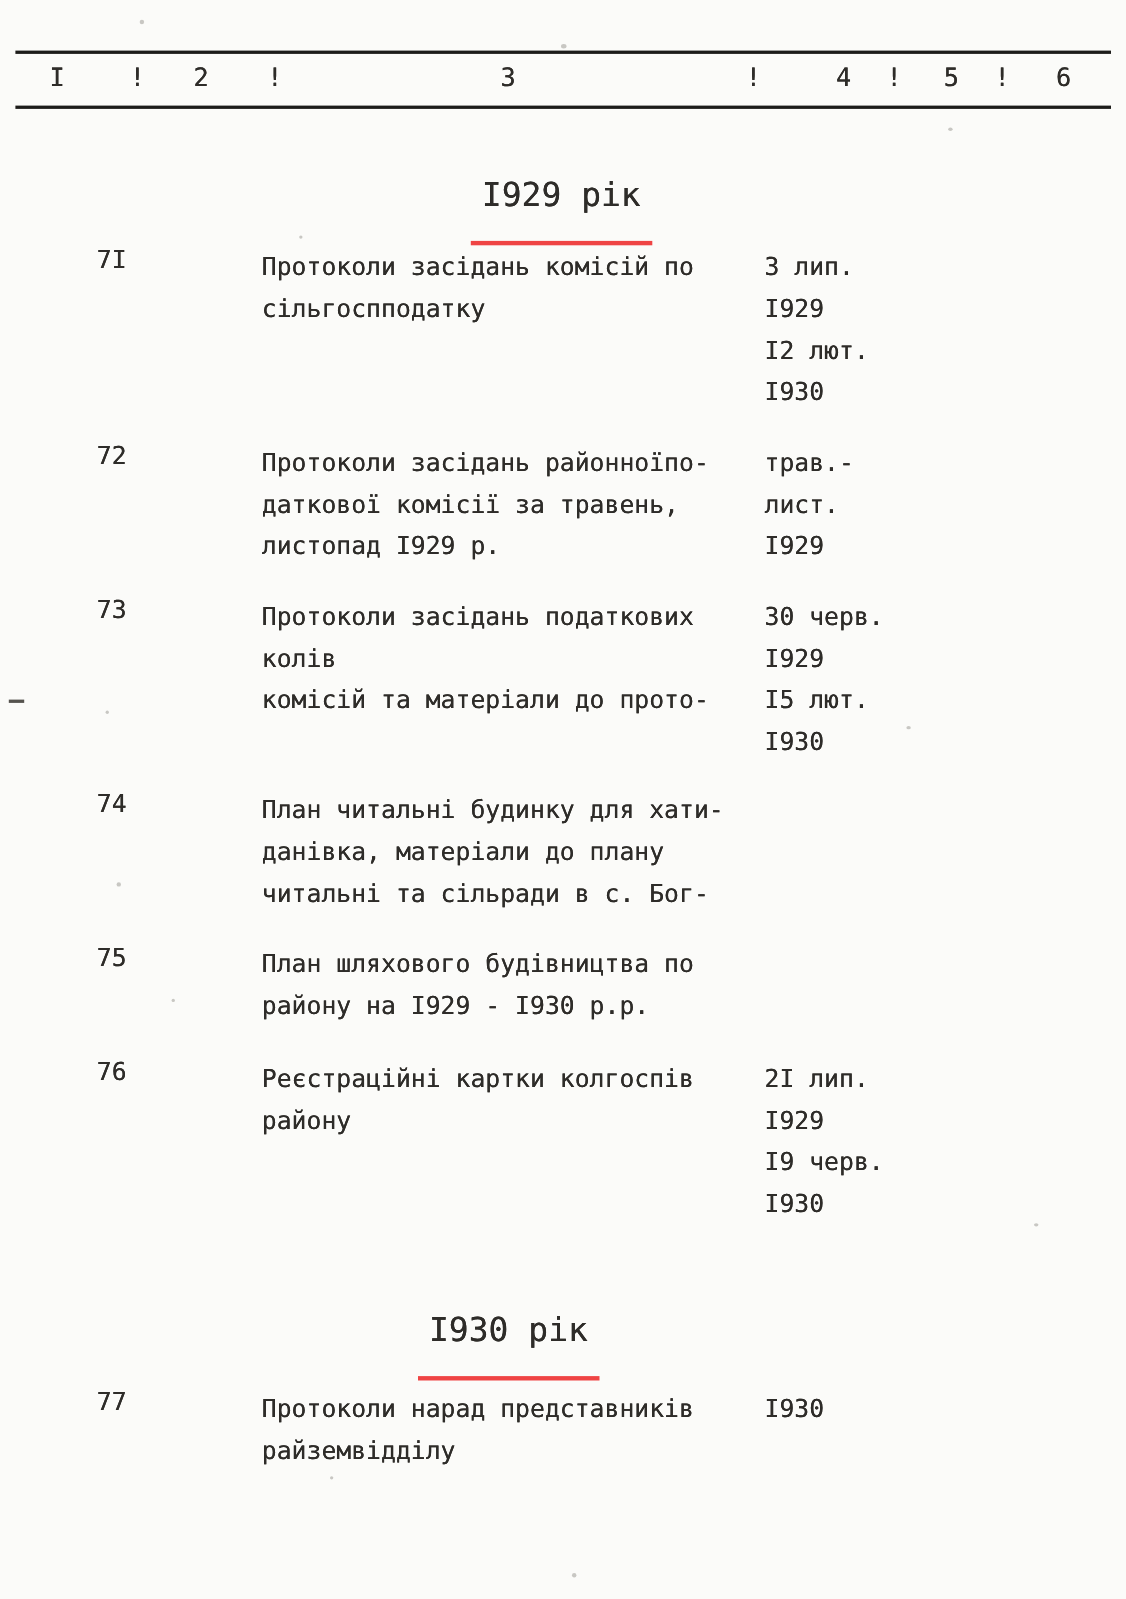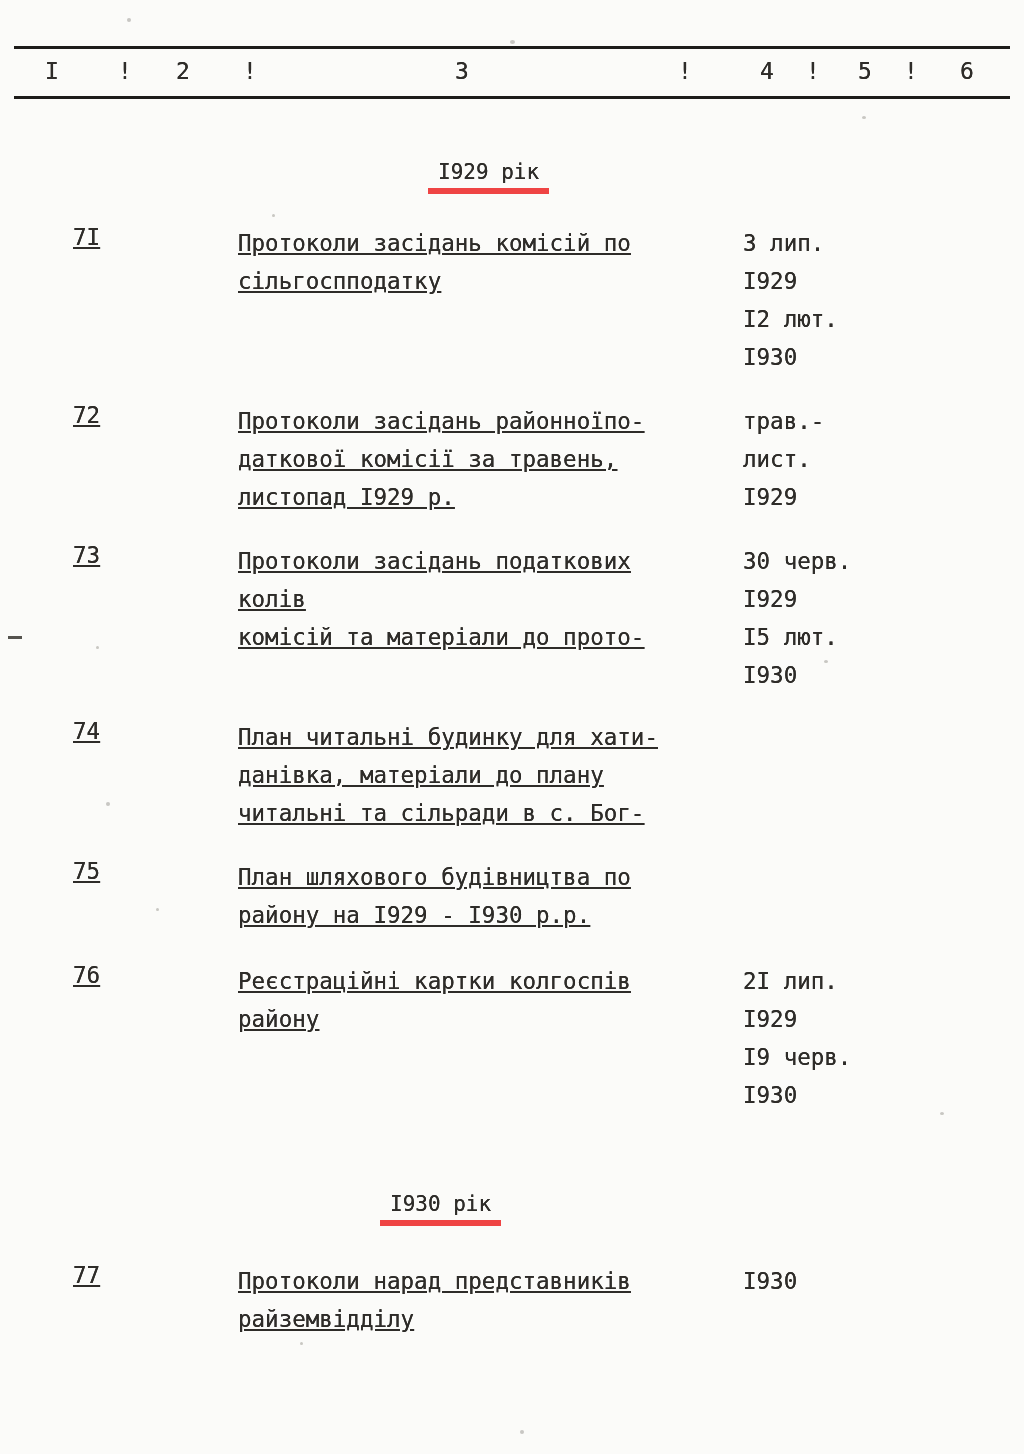--- a/index.html
+++ b/index.html
@@ -13,31 +13,31 @@
   }
   .page{position:absolute;inset:0;}
   .txt{white-space:pre;text-shadow:0 0 .6px #2e2c29;}
   
   .rule{position:absolute;left:14px;right:14px;height:3px;background:#1d1c1a;}
   .rule.top{top:46px;}
   .rule.bottom{top:96px;}
   .hdr-cell{position:absolute;top:58px;font-size:23px;}
   
   .section-title{
-    position:absolute;font-size:21px;
-    border-bottom:6px solid #ef4444;
-    padding:0 10px 4px 10px;
+    position:absolute;font-size:30px;
+    border-bottom:4px solid #ef4444;
+    padding:0 10px 24px 10px;
   }
   
   .entry{position:absolute;left:0;width:100%;font-size:22.5px;}
-  .entry .num{position:absolute;left:73px;top:0;text-decoration:underline;}
+  .entry .num{position:absolute;left:88px;top:0;}
   .entry .desc{position:absolute;left:238px;top:0;width:460px;}
-  .entry .desc div{line-height:38px;text-decoration:underline;}
+  .entry .desc div{line-height:38px;}
   .entry .dates{position:absolute;left:695px;top:0;}
-  .entry .dates div{line-height:38px;margin-left:48px;}
+  .entry .dates div{line-height:38px;}
   
   .speck{position:absolute;background:#8a8880;border-radius:50%;opacity:.45;}
   .dash{position:absolute;background:#55534e;}
 </style>
 </head>
 <body>
 
 <div class="page">
 
   <div class="rule top"></div>

